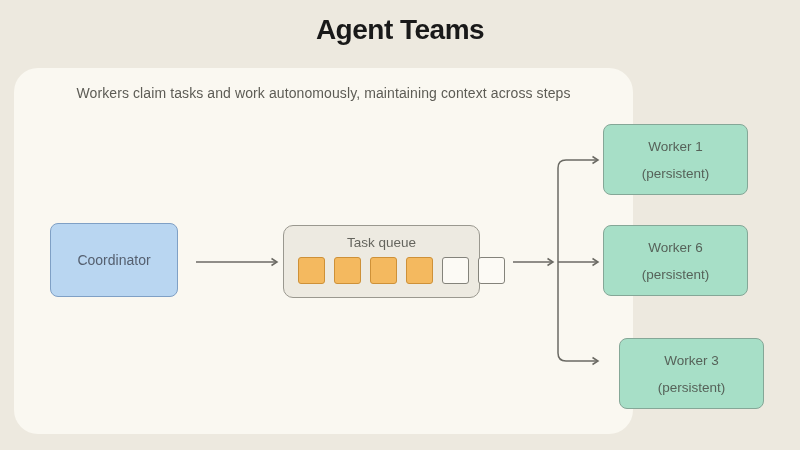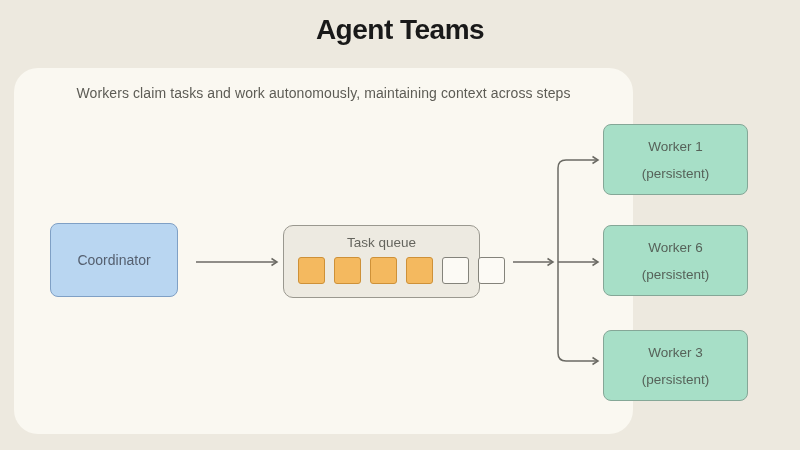--- a/index.html
+++ b/index.html
@@ -57,21 +57,21 @@
   .worker{
     left:603px;width:145px;height:71px;
     background:var(--worker-fill,#A7DFC7);
     border:1.5px solid var(--worker-border,#85A797);
     border-radius:8px;
     color:var(--worker-text,#566259);font-size:13.5px;line-height:19px;
     text-align:center;
   }
   .worker1{top:124px;}
   .worker2{top:225px;}
-  .worker3{top:330px;}
+  .worker3{top:338px;margin-left:16px;}
 </style>
 </head>
 <body>
 
 <div class="canvas">
   <h1 class="title">Agent Teams</h1>
 
   <div class="panel">
     <div class="subtitle">Workers claim tasks and work autonomously, maintaining context across steps</div>
   </div>

